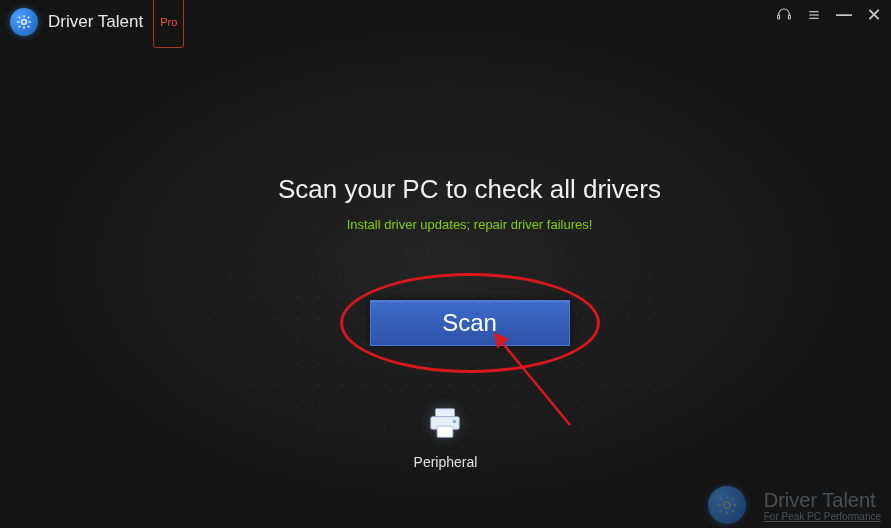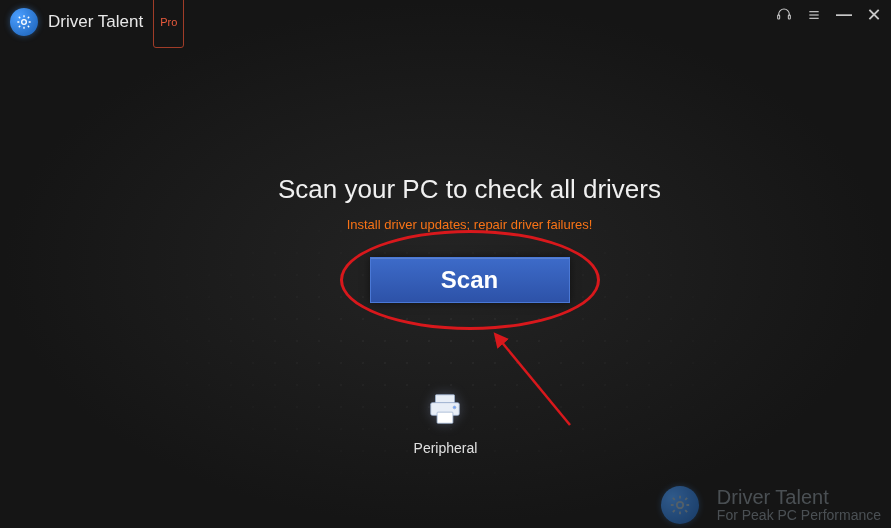--- a/index.html
+++ b/index.html
@@ -70,36 +70,36 @@
     padding-left: 48px;
   }
   .headline {
     font-size: 26px;
     font-weight: 400;
     color: #f0f0f0;
     margin-bottom: 12px;
   }
   .subline {
     font-size: 13px;
-    color: #f97316;
-    margin-bottom: 25px;
+    color: #84cc16;
+    margin-bottom: 68px;
   }
 
   .scan-wrap {
     position: relative;
     display: inline-block;
   }
   .scan-btn {
     width: 200px;
     height: 46px;
     background: linear-gradient(to bottom, #3d6bc9, #2d52a8);
     border: 1px solid #4a78d6;
     color: #fff;
     font-size: 24px;
-    font-weight: 700;
+    font-weight: 400;
     cursor: pointer;
     box-shadow: 0 0 8px rgba(0,0,0,0.5), inset 0 1px 0 rgba(255,255,255,0.15);
   }
 
   
   .anno-ellipse {
     position: absolute;
     left: 50%; top: 50%;
     width: 260px; height: 100px;
     border: 3px solid #d8181c;
@@ -111,21 +111,21 @@
   .anno-arrow {
     position: absolute;
     left: 490px;
     top: 330px;
     pointer-events: none;
   }
 
   
   .features {
     position: absolute;
-    bottom: 72px;
+    bottom: 58px;
     left: 0; right: 0;
     display: flex;
     justify-content: center;
     gap: 120px;
   }
   .feature {
     display: flex;
     flex-direction: column;
     align-items: center;
     cursor: pointer;
@@ -149,21 +149,21 @@
     display: flex;
     align-items: center;
     gap: 8px;
     opacity: 0.5;
     color: #7f8a92;
   }
   .watermark .logo-icon { width: 38px; height: 38px; }
   .watermark .logo-icon svg { width: 22px; height: 22px; }
   .watermark-text { display: flex; flex-direction: column; line-height: 1.1; }
   .watermark-title { font-size: 20px; font-weight: 300; }
-  .watermark-sub { font-size: 14px; }
+  .watermark-sub { font-size: 10px; text-decoration: underline; }
 
   
   .bg-dots {
     position: absolute;
     inset: 0;
     background-image: radial-gradient(rgba(120,120,120,0.12) 1px, transparent 1px);
     background-size: 22px 22px;
     mask: radial-gradient(ellipse 420px 200px at 50% 65%, #000 0%, transparent 80%);
     -webkit-mask: radial-gradient(ellipse 420px 200px at 50% 65%, #000 0%, transparent 80%);
     pointer-events: none;

